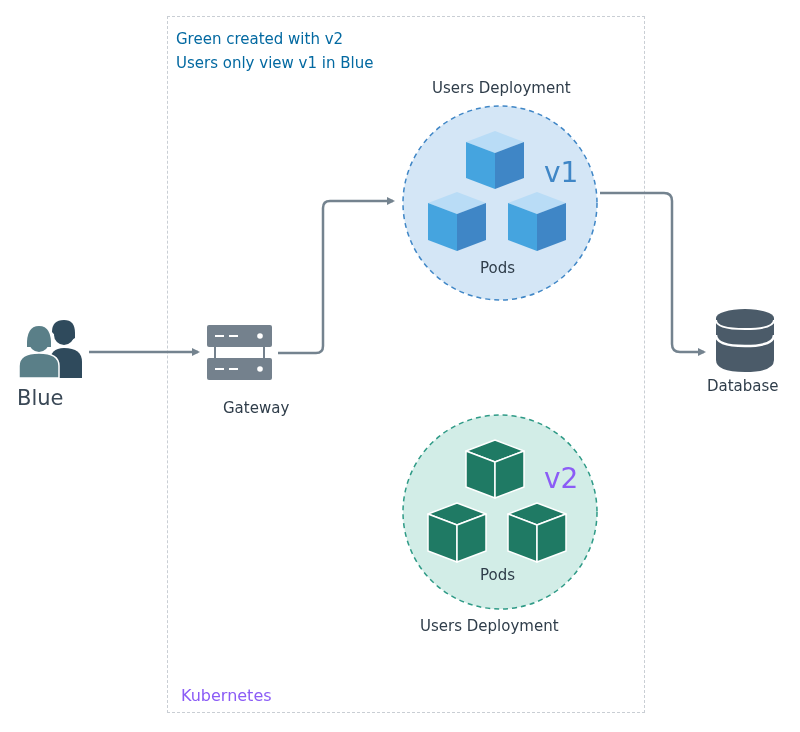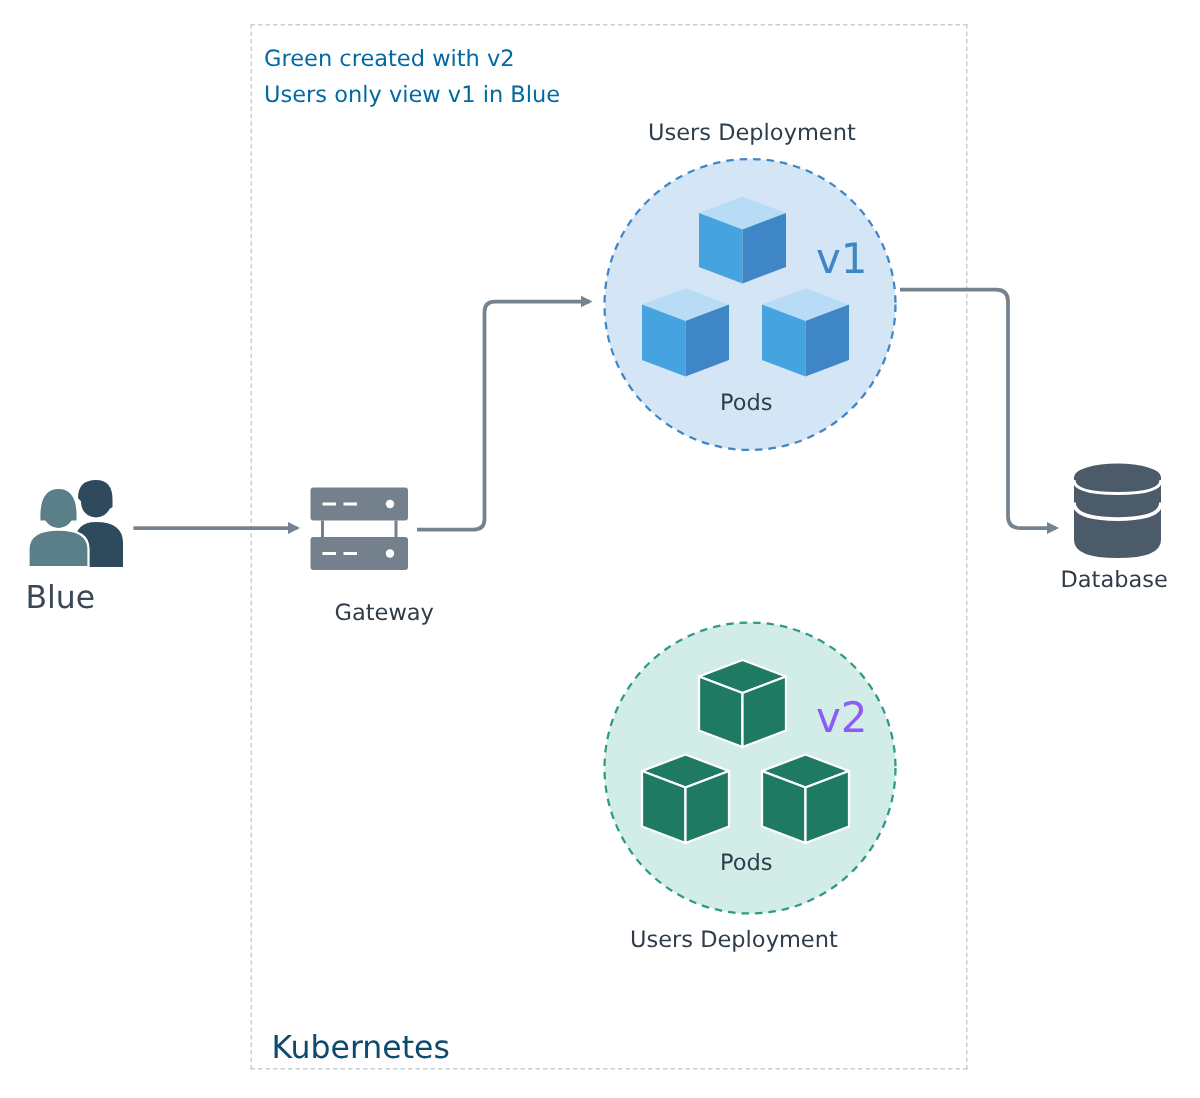--- a/index.html
+++ b/index.html
@@ -3,21 +3,21 @@
 <meta charset="utf-8">
 <style>
   html,body{margin:0;padding:0;background:#ffffff;}
   body{width:800px;height:732px;position:relative;overflow:hidden;font-family:"DejaVu Sans","Liberation Sans",sans-serif;color:#2f3d4a;}
   svg{position:absolute;left:0;top:0;}
   .txt{position:absolute;white-space:nowrap;}
   #k8s-box{position:absolute;left:167px;top:16px;width:478px;height:697px;border:1.5px dashed #c9ced4;box-sizing:border-box;}
   .note{font-size:15px;color:#0369a1;}
   .lbl{font-size:15px;color:#2f3d4a;}
   .users{font-size:21px;color:#3a4856;}
-  .k8s{font-size:21px;color:#0c4a6e;}
+  .k8s{font-size:16px;color:#8b5cf6;}
   .ver{font-size:28px;}
 </style>
 </head>
 <body>
 
 <div id="k8s-box"></div>
 
 <svg width="800" height="732" viewBox="0 0 800 732">
   <defs>
     <marker id="arrow" markerWidth="8" markerHeight="8" refX="6" refY="4" orient="auto" markerUnits="userSpaceOnUse">

